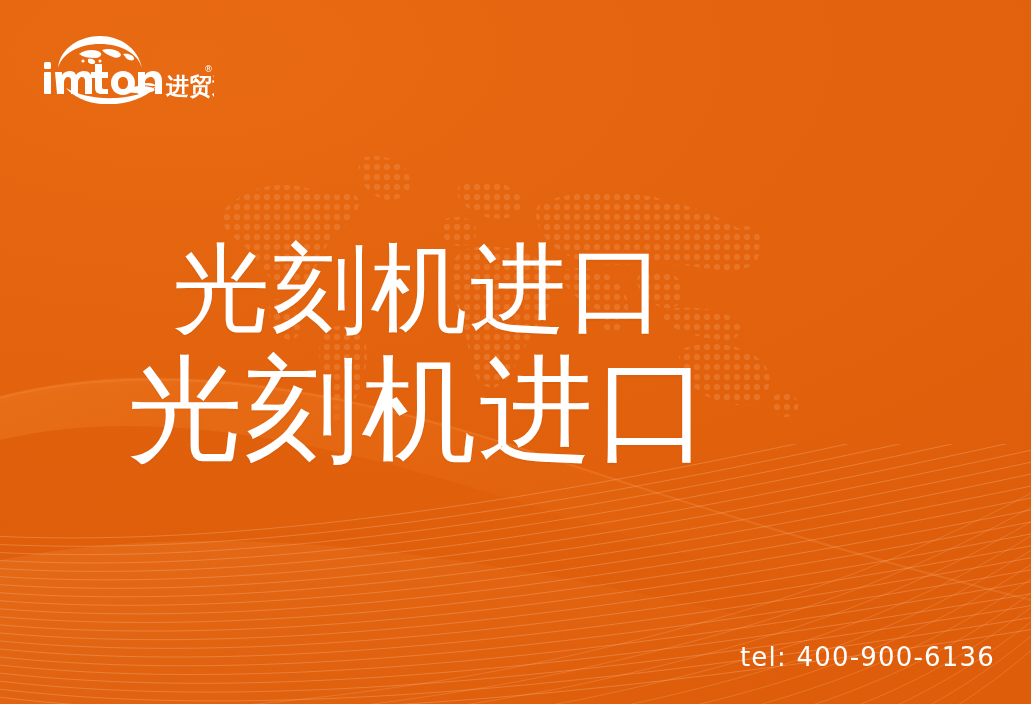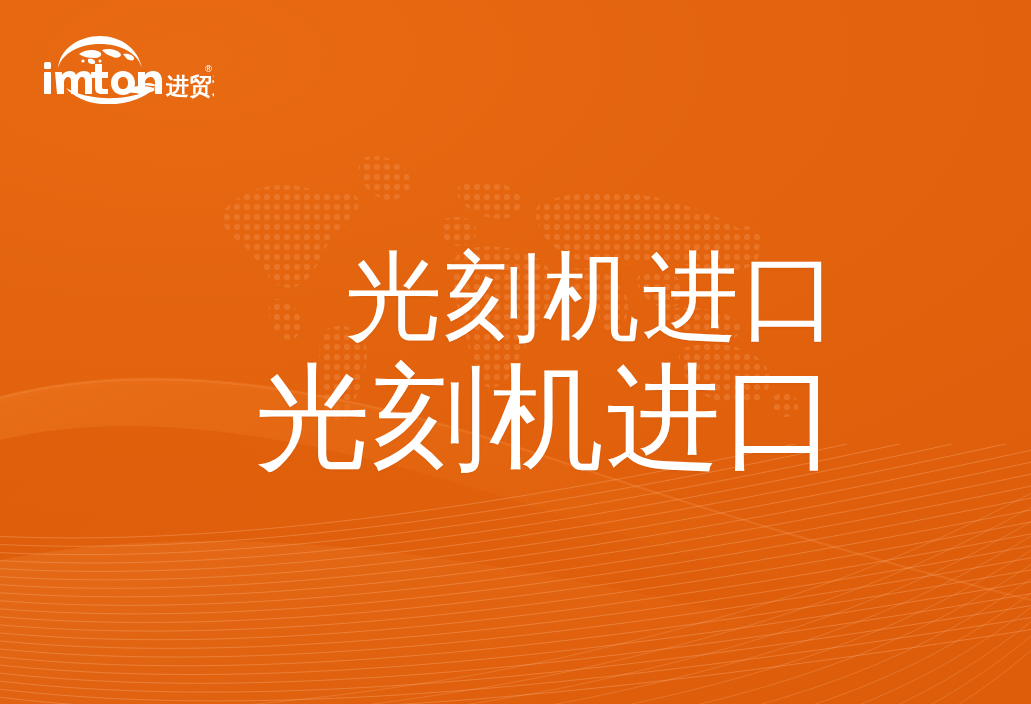--- a/index.html
+++ b/index.html
@@ -50,23 +50,23 @@
   .logo{
     position:absolute;
     left:38px; top:28px;
     width:176px; height:76px;
   }
   .logo svg{ display:block; width:176px; height:76px; }
 
   
   .headline{
     position:absolute;
-    left:0; top:240px;
+    left:0; top:232px;
     width:840px;
-    text-align:right;
+    text-align:center;
     color:#ffffff;
     font-family:"DejaVu Sans","Liberation Sans",sans-serif;
     font-weight:400;
     letter-spacing:2px;
     line-height:1.18;
     text-shadow:0 1px 2px rgba(150,60,0,.12);
     user-select:none;
   }
   .headline .hl-line{ display:block; white-space:nowrap; }
   .hl-1{ font-size:97px; }
@@ -254,14 +254,15 @@
       <text x="128" y="66" font-family="DejaVu Sans, Liberation Sans, sans-serif" font-size="23" font-weight="bold" fill="#ffffff">进贸通</text>
       <text x="166" y="44" font-family="DejaVu Sans, Liberation Sans, sans-serif" font-size="9" fill="#ffffff">®</text>
     </svg>
   </div>
 
   <div class="headline">
     <span class="hl-line hl-1">光刻机进口</span>
     <span class="hl-line hl-2">光刻机进口</span>
   </div>
 
+  <div class="tel">tel: 400-900-6136</div>
 
 </div>
 
 </body></html>

